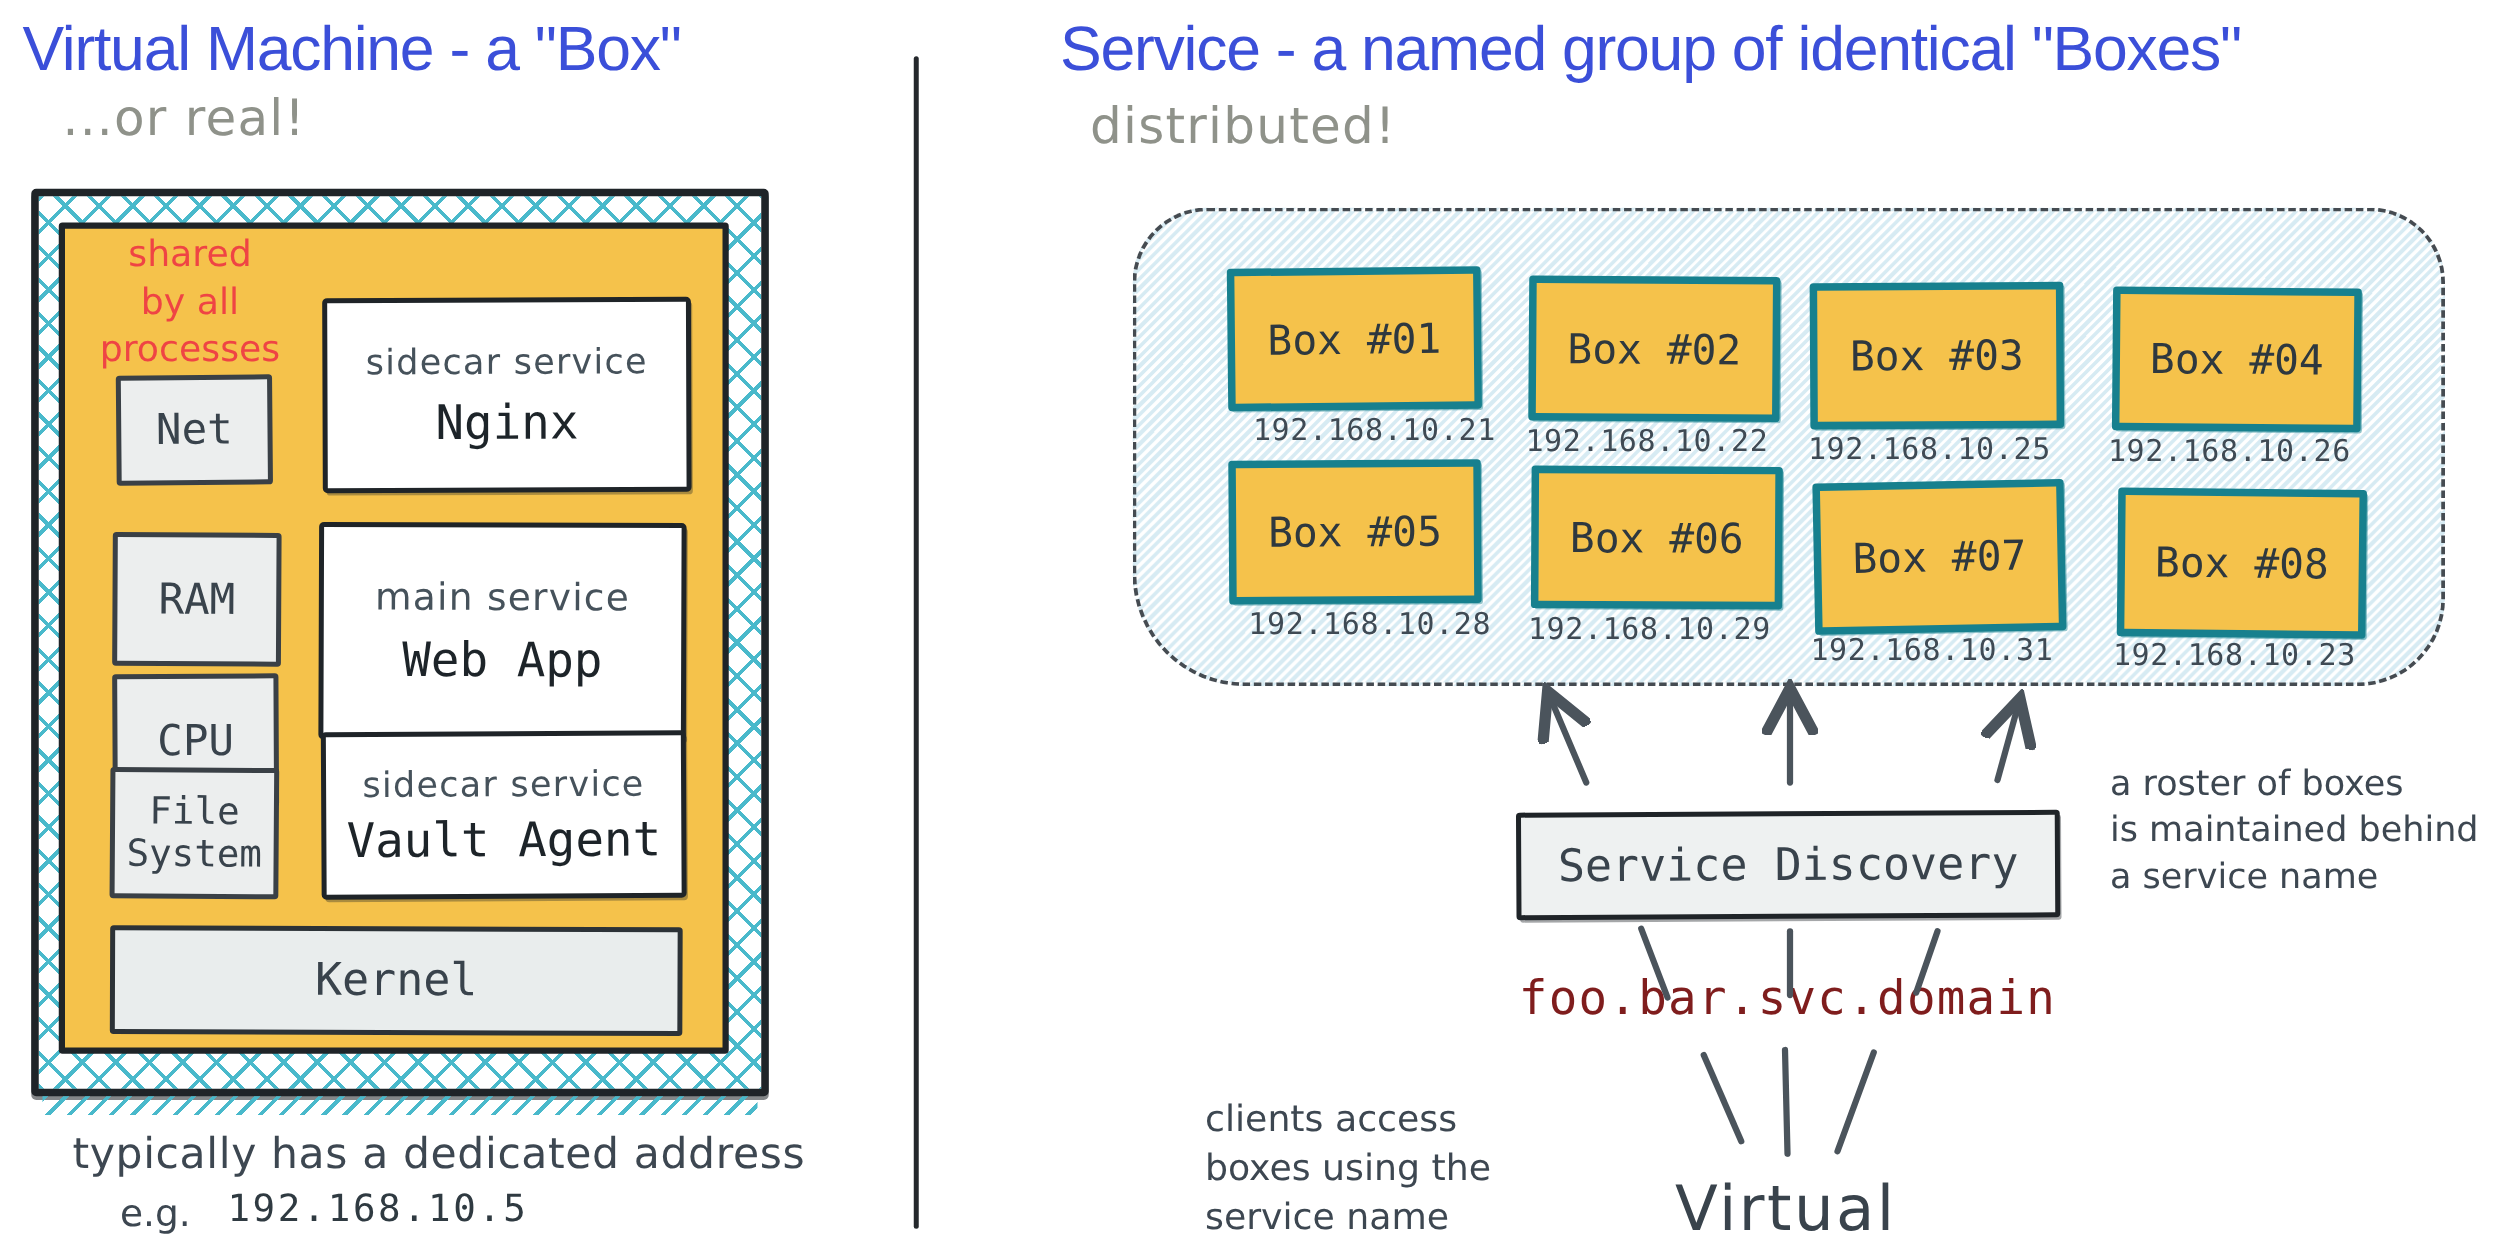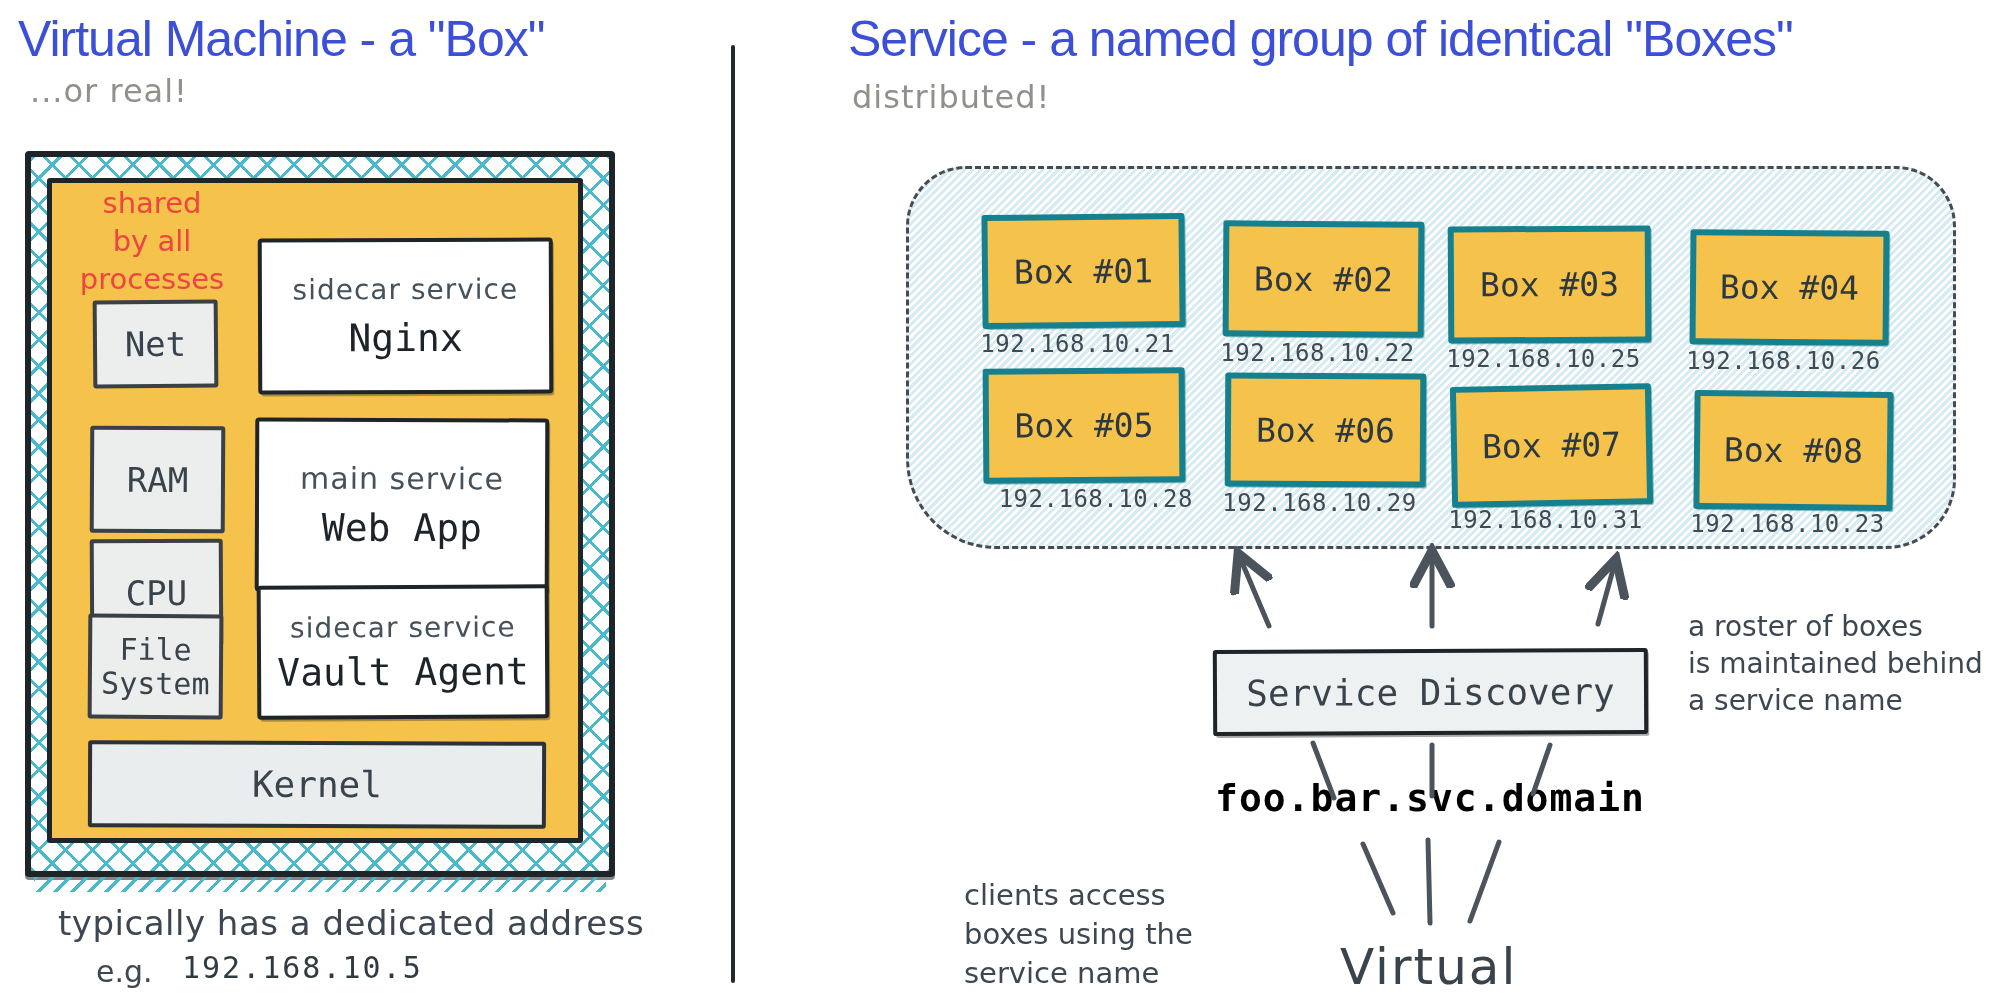--- a/index.html
+++ b/index.html
@@ -21,21 +21,21 @@
   }
   .hand{
     font-family:"DejaVu Sans",sans-serif;
     color:#3d4852;
   }
   .hand-gray{color:#8f928a;}
   .mono{
     font-family:"DejaVu Sans Mono",monospace;
     color:#2f3a41;
   }
-  .subtitle{font-size:32px;letter-spacing:1px;}
+  .subtitle{font-size:40px;letter-spacing:1px;margin-left:20px;}
   .divider{width:4px;background:#24282c;border-radius:2px;}
 
   
   .vm-outer{
     border:6px solid #1f2428;
     border-radius:4px;
     background:
       repeating-linear-gradient(45deg,#49b9cb 0 3px,transparent 3px 19px),
       repeating-linear-gradient(135deg,#49b9cb 0 3px,transparent 3px 19px),
       #ffffff;
@@ -108,22 +108,22 @@
   .sd-box{
     background:#eef1f1;
     border:4px solid #1f2428;
     border-radius:3px;
     display:flex;align-items:center;justify-content:center;
     font-size:36px;color:#39434c;
     box-shadow:2px 3px 0 -1px rgba(31,36,40,.4);
     transform:rotate(-.3deg);
   }
   .foo-name{
-    font-size:38px;color:#000000;text-align:center;letter-spacing:1px;
-    font-weight:bold;
+    font-size:38px;color:#7f1d1d;text-align:center;letter-spacing:1px;
+    font-weight:normal;
   }
   .clients{font-size:50px;color:#39434c;letter-spacing:2px;}
 </style>
 </head>
 <body>
 
 <div class="canvas">
 
   <div class="abs divider" style="left:731px;top:45px;height:938px;"></div>
 
@@ -188,21 +188,21 @@
   <div class="abs teal-box mono" style="left:1223px;top:221px;width:189px;height:104px;transform:rotate(.4deg);">
       <span>Box #02</span>
     </div>
   <div class="abs teal-box mono" style="left:1448px;top:226px;width:191px;height:105px;transform:rotate(-.3deg);">
       <span>Box #03</span>
     </div>
   <div class="abs teal-box mono" style="left:1690px;top:230px;width:187px;height:103px;transform:rotate(.5deg);">
       <span>Box #04</span>
     </div>
 
-  <div class="abs mono ip-label" style="left:962px;top:330px;width:231px;">192.168.10.21</div>
+  <div class="abs mono ip-label" style="left:984px;top:330px;width:231px;">192.168.10.21</div>
   <div class="abs mono ip-label" style="left:1203px;top:339px;width:229px;">192.168.10.22</div>
   <div class="abs mono ip-label" style="left:1428px;top:345px;width:231px;">192.168.10.25</div>
   <div class="abs mono ip-label" style="left:1670px;top:347px;width:227px;">192.168.10.26</div>
 
   <div class="abs teal-box mono" style="left:983px;top:368px;width:190px;height:103px;transform:rotate(-.4deg);">
       <span>Box #05</span>
     </div>
   <div class="abs teal-box mono" style="left:1225px;top:373px;width:189px;height:102px;transform:rotate(.3deg);">
       <span>Box #06</span>
     </div>

